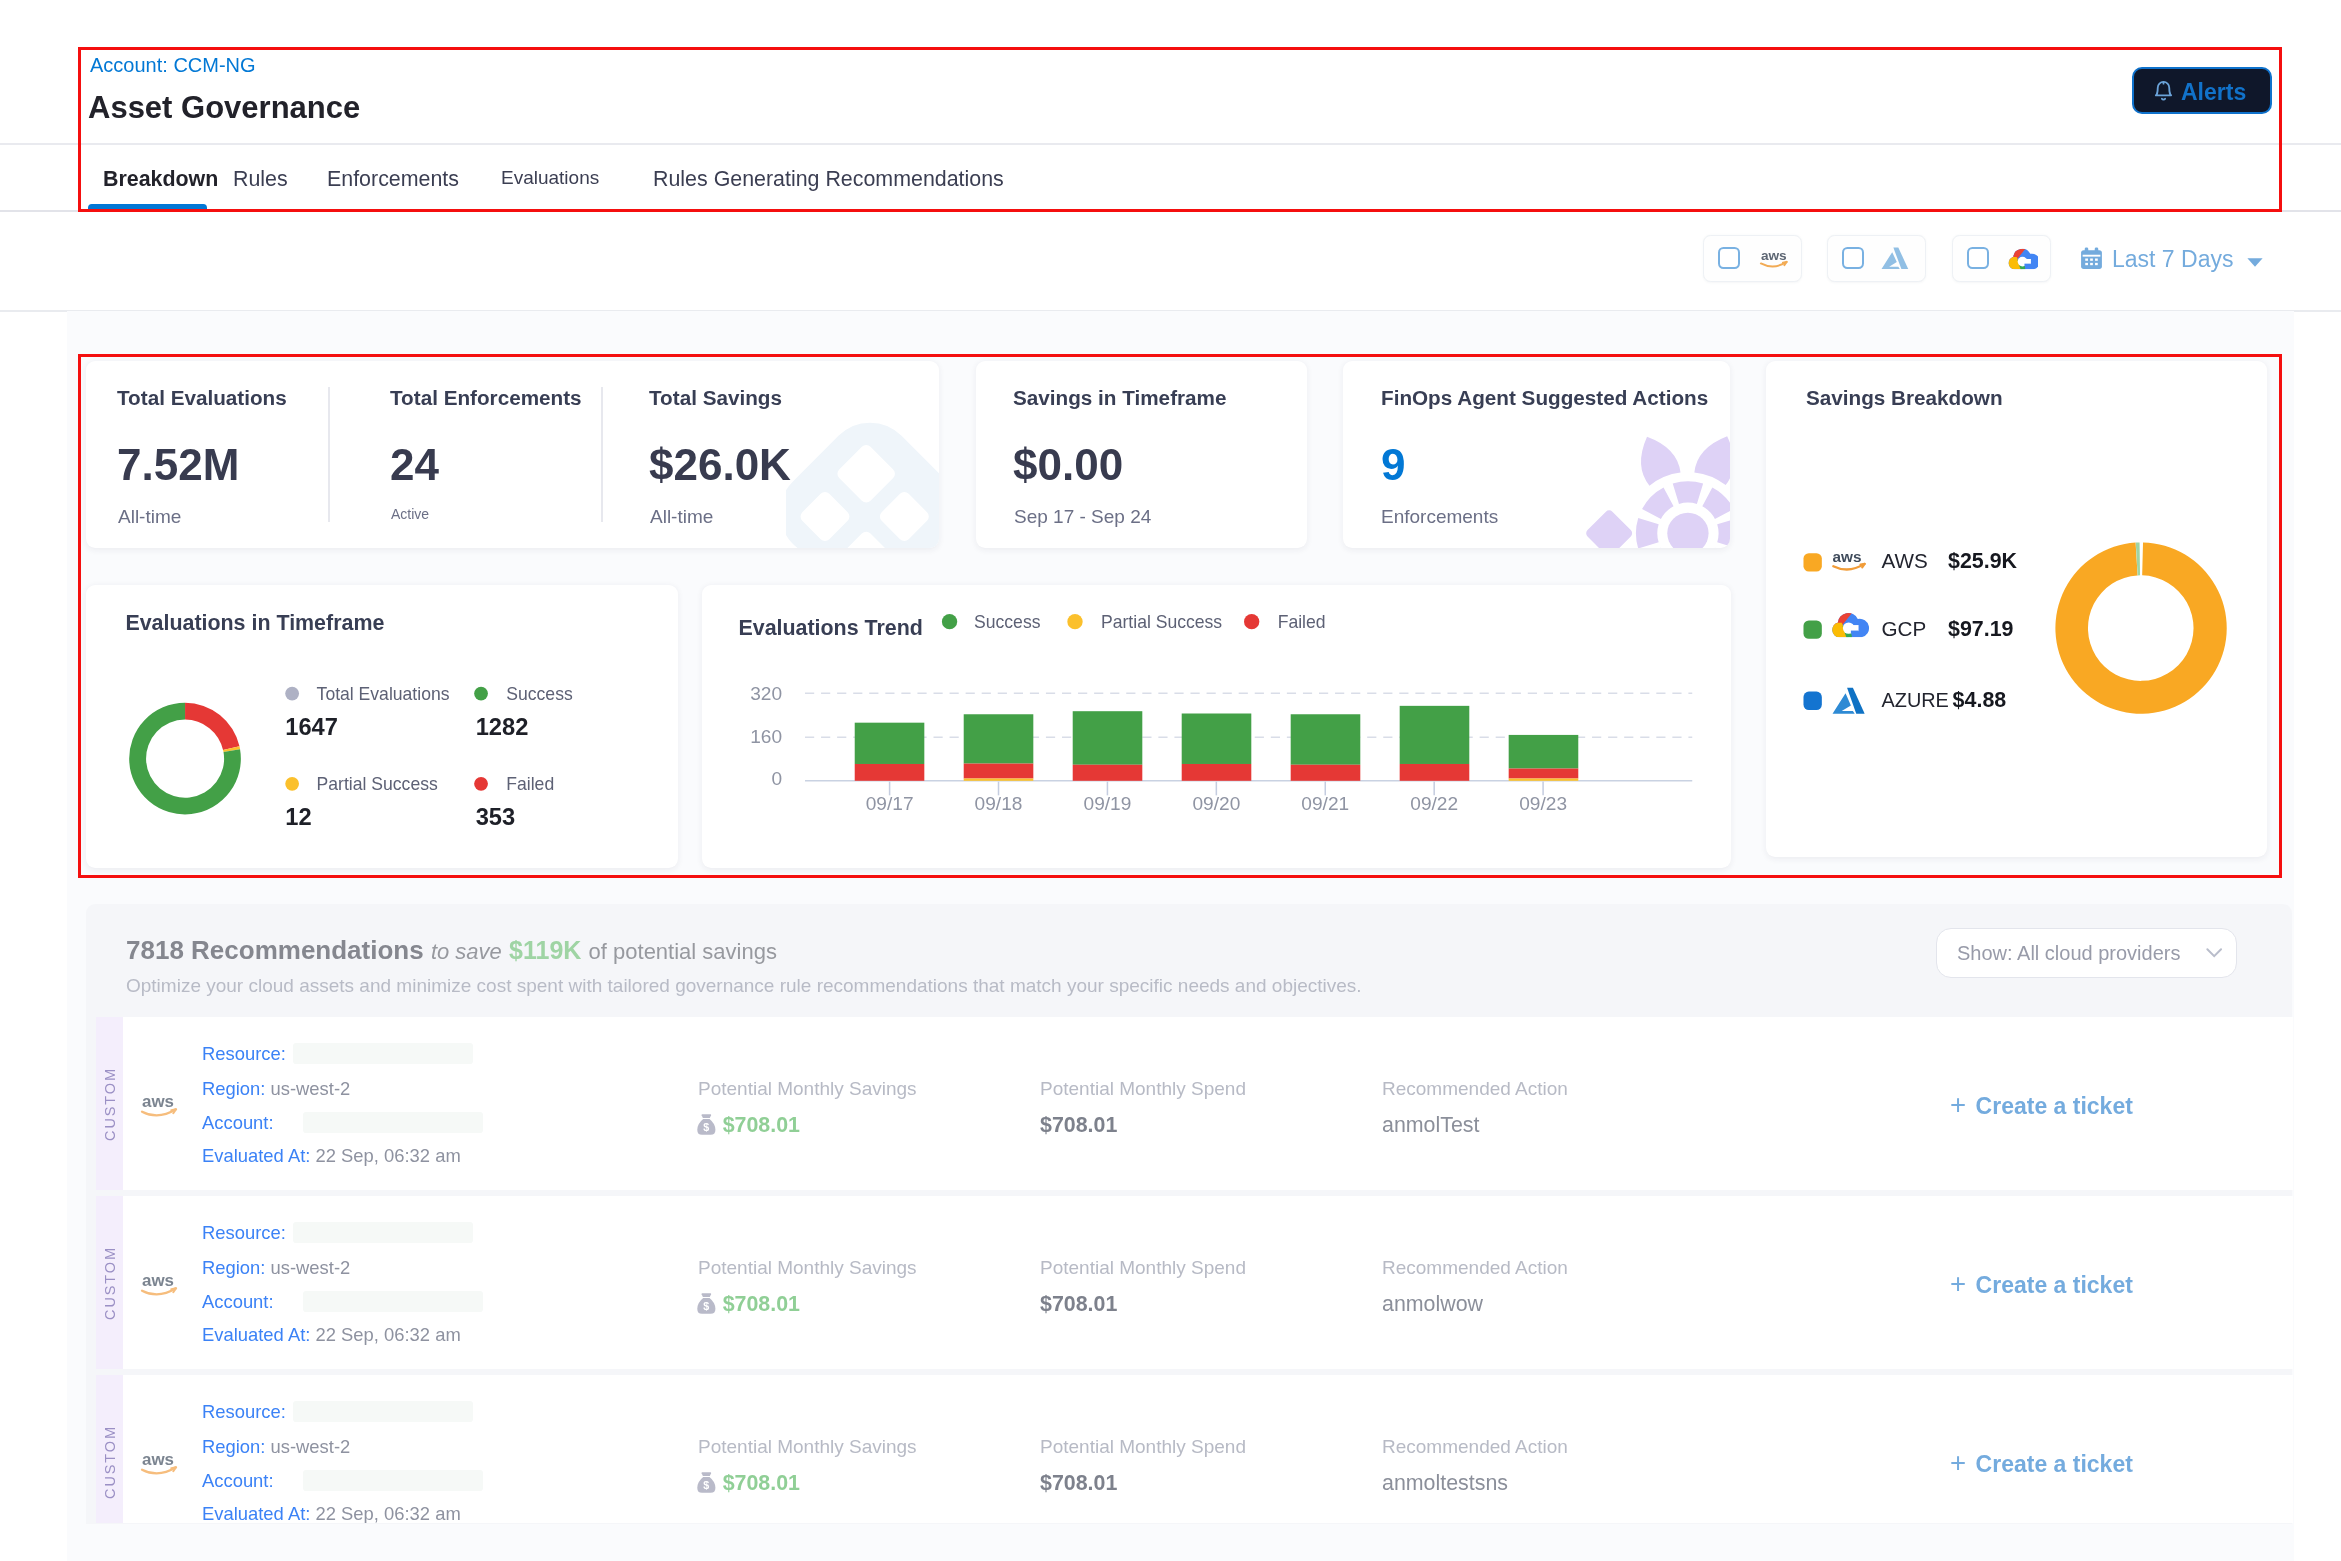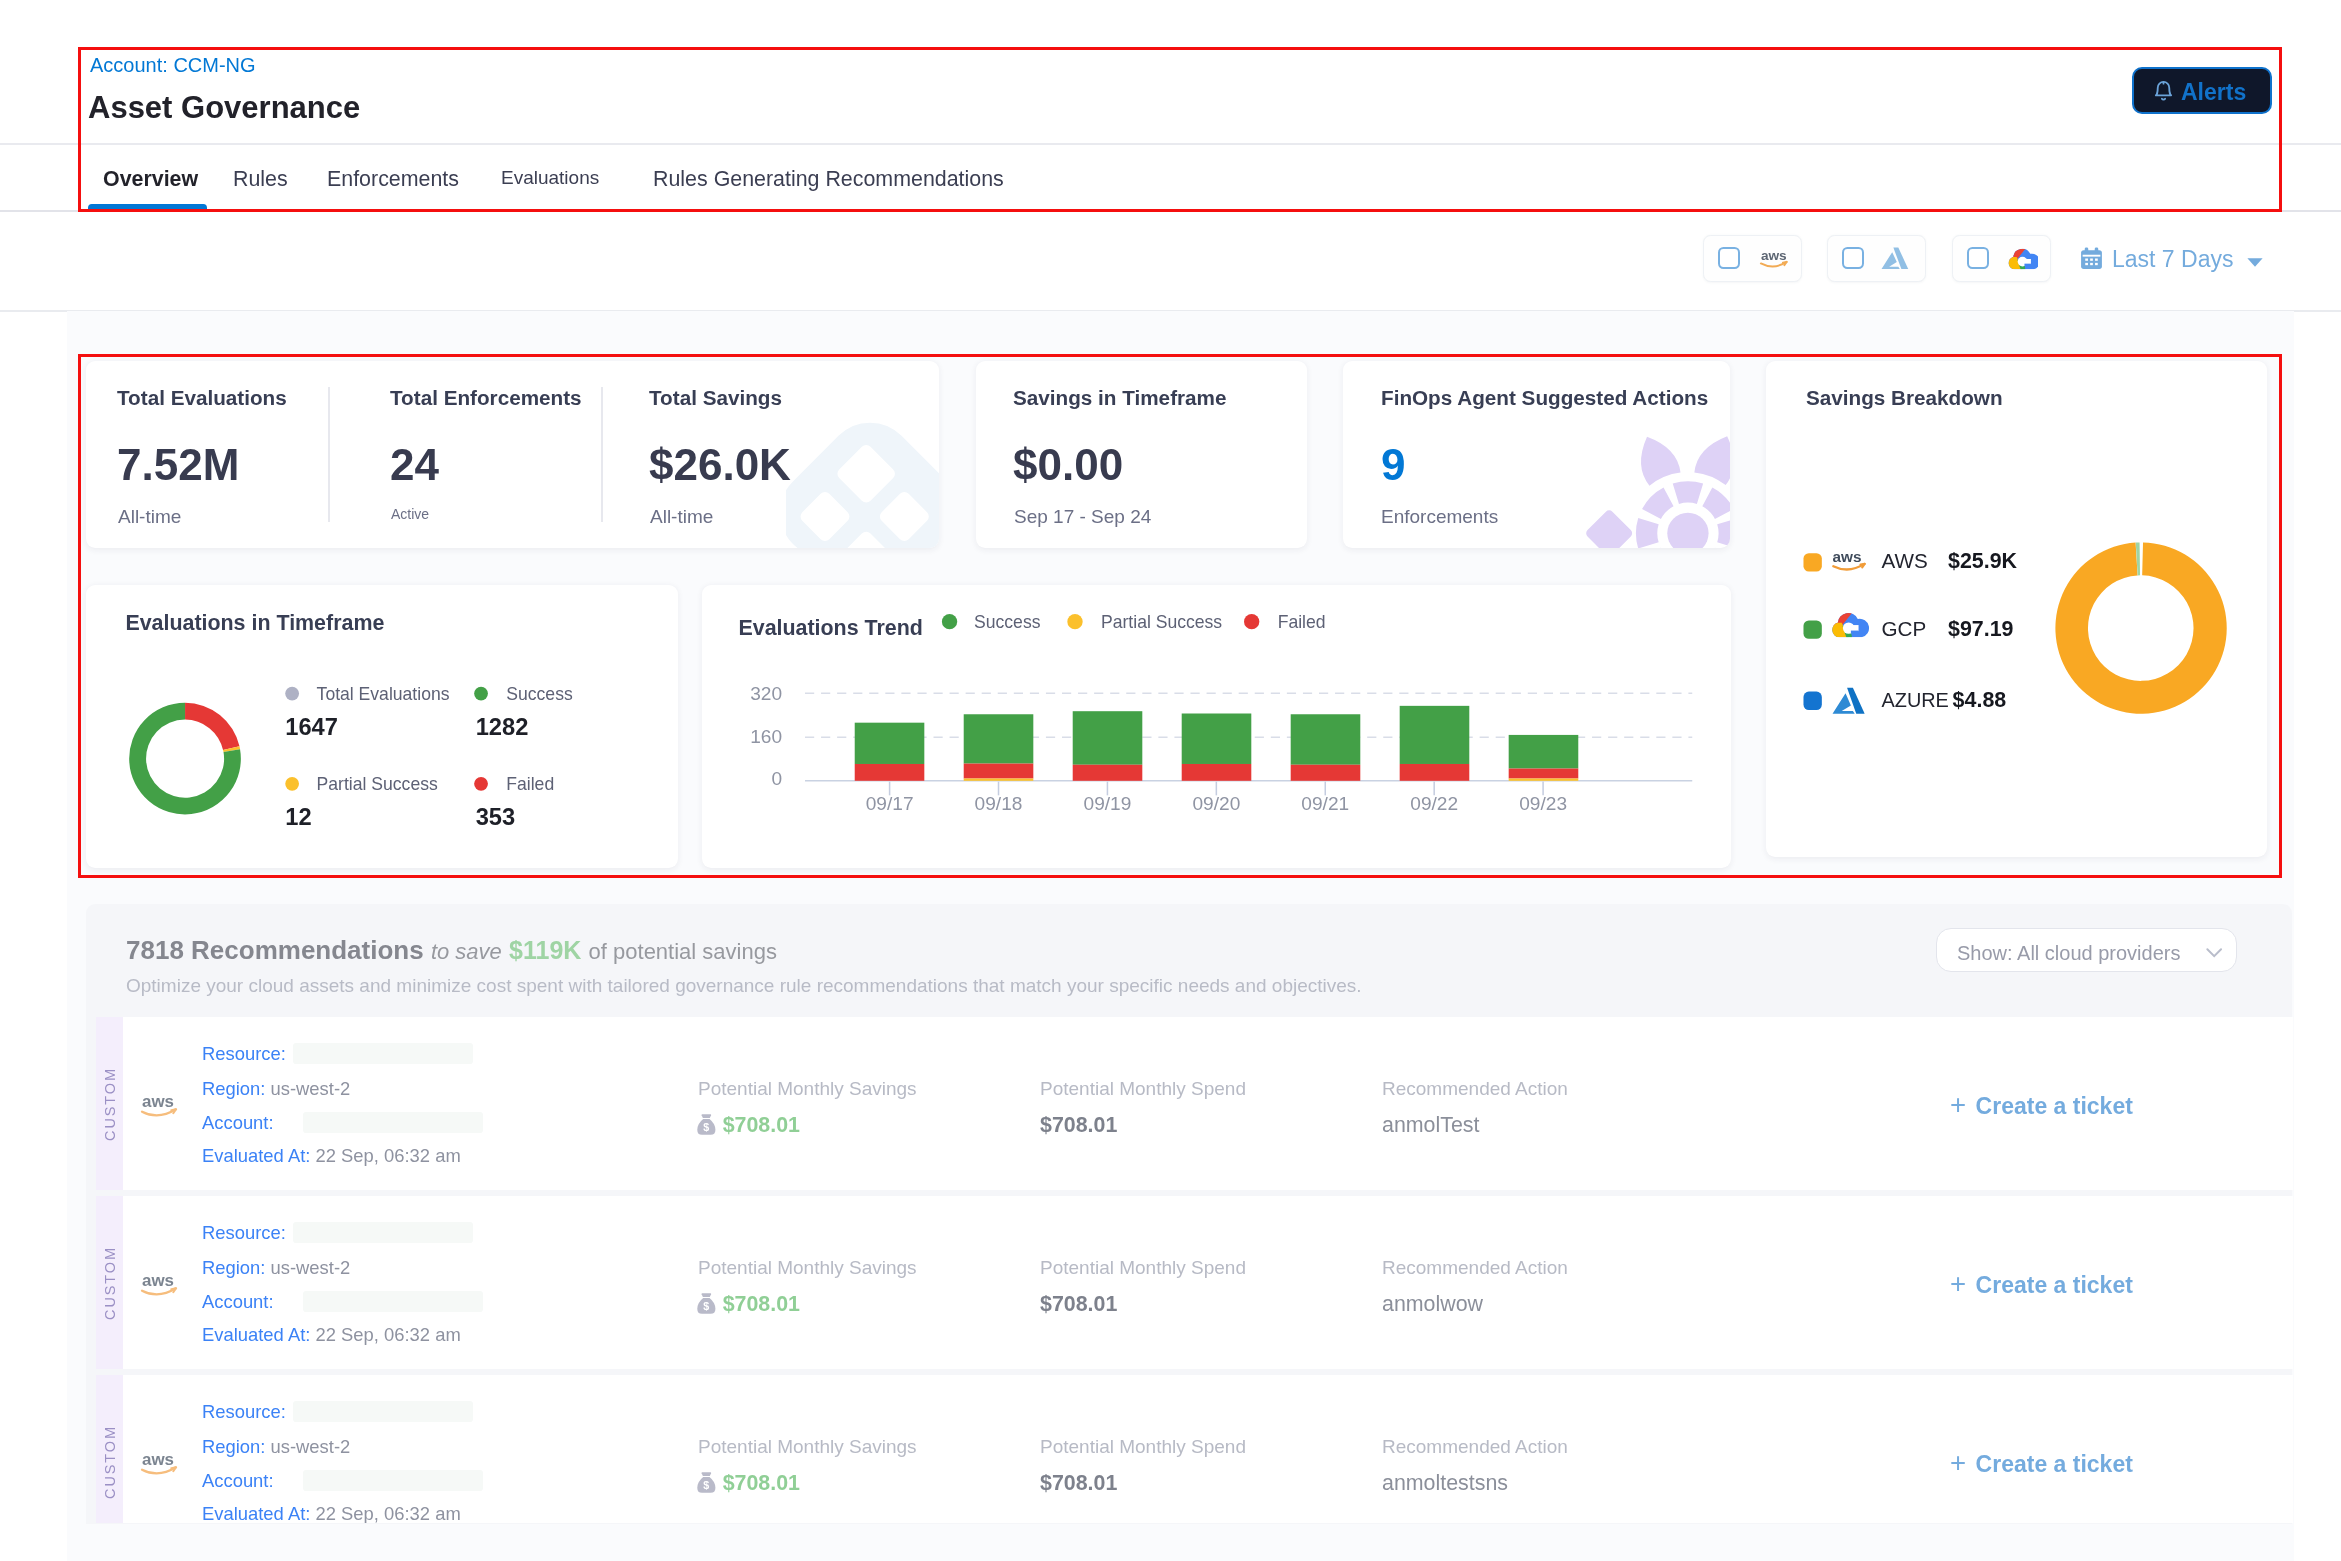--- a/index.html
+++ b/index.html
@@ -31,21 +31,21 @@
 
 <div class="abs" style="left:2132px; top:67px; width:140px; height:47px; border:2.3px solid #0f72cc; border-radius:10px; background:#0f172a;">
   <svg class="abs" style="left:18.4px; top:10.7px;" width="23" height="23" viewBox="0 0 24 24" fill="none" stroke="#6ba3d9" stroke-width="1.9" stroke-linecap="round" stroke-linejoin="round">
     <path d="M18 8a6 6 0 0 0-12 0c0 7-2 8-2 8h16s-2-1-2-8"></path>
       <path d="M13.7 19.6a2 2 0 0 1-3.4 0"></path>
       <path d="M12 2.2 v1.6"></path>
   </svg>
   <span class="abs" style="left:47px; top:10px; font-size:23px; font-weight:bold; color:#1172ca;">Alerts</span>
 </div>
 
-<div class="abs" style="left:103px; top:167px; font-size:21.4px; font-weight:bold; color:#22222a;">Overview</div>
+<div class="abs" style="left:103px; top:167px; font-size:21.4px; font-weight:bold; color:#22222a;">Breakdown</div>
 <div class="abs" style="left:233px; top:167px; font-size:21.4px; color:#3b3e52;">Rules</div>
 <div class="abs" style="left:327px; top:167px; font-size:21.4px; color:#3b3e52;">Enforcements</div>
 <div class="abs" style="left:501px; top:167px; font-size:19px; color:#3b3e52;">Evaluations</div>
 <div class="abs" style="left:653px; top:167px; font-size:21.4px; color:#3b3e52;">Rules Generating Recommendations</div>
 <div class="abs" style="left:0; top:210px; width:2342px; height:1.5px; background:#e2e3e9;"></div>
 <div class="abs" style="left:88px; top:204px; width:119px; height:6.9px; background:#0278d5; border-radius:3.8px 3.8px 0 0;"></div>
 
 <div class="abs" style="left:0; top:310px; width:2342px; height:1.5px; background:#e9ebef;"></div>
 
 <div class="abs" style="left:1703px; top:235px; width:99px; height:47px; border:1.5px solid #eef1f5; border-radius:7.7px; background:#fefefe; box-shadow:0 0.8px 2.3px rgba(60,70,90,.05);"></div>
@@ -295,21 +295,21 @@
 </svg>
 
 <div class="redbox" style="left:78px; top:47px; width:2204px; height:165px;"></div>
 <div class="redbox" style="left:78px; top:354px; width:2204px; height:524px;"></div>
 
 <div class="abs" style="left:86px; top:904px; width:2206px; height:620px; background:#f5f6f9; border-radius:9.2px 9.2px 0 0;"></div>
 
 <div class="abs" style="left:126px; top:935px; font-size:26px; font-weight:bold; color:#85878f;">7818 Recommendations <span style="font-size:22px; font-weight:normal; color:#97999f;font-style:italic;">to save</span> <span style="font-size:25px; color:#9fd4a4;">$119K</span> <span style="font-size:22px; font-weight:normal; color:#97999f;">of potential savings</span></div>
 <div class="abs" style="left:126px; top:975px; font-size:19px; color:#b8bbc6;text-align:center;">Optimize your cloud assets and minimize cost spent with tailored governance rule recommendations that match your specific needs and objectives.</div>
 
-<div class="abs" style="left:1936px; top:928px; width:301px; height:44px; background:#fff; border:1.5px solid #e3e5ec; border-radius:15px;text-align:center;">
+<div class="abs" style="left:1936px; top:928px; width:301px; height:50px; background:#fff; border:1.5px solid #e3e5ec; border-radius:15px;text-align:center;">
   <span class="abs" style="left:20px; top:13px; font-size:20px; color:#989ba9;">Show: All cloud providers</span>
   <svg class="abs" style="left:268px; top:18.4px;" width="18.4" height="12.2" viewBox="0 0 24 16">
       <path d="M3 3 L12 12 L21 3" stroke="#b9bdcb" stroke-width="2.6" fill="none" stroke-linecap="round"></path>
     </svg>
 </div>
 
 <div class="row abs" style="top:1017px;">
   <div class="strip">
       <span>CUSTOM</span>
     </div>

